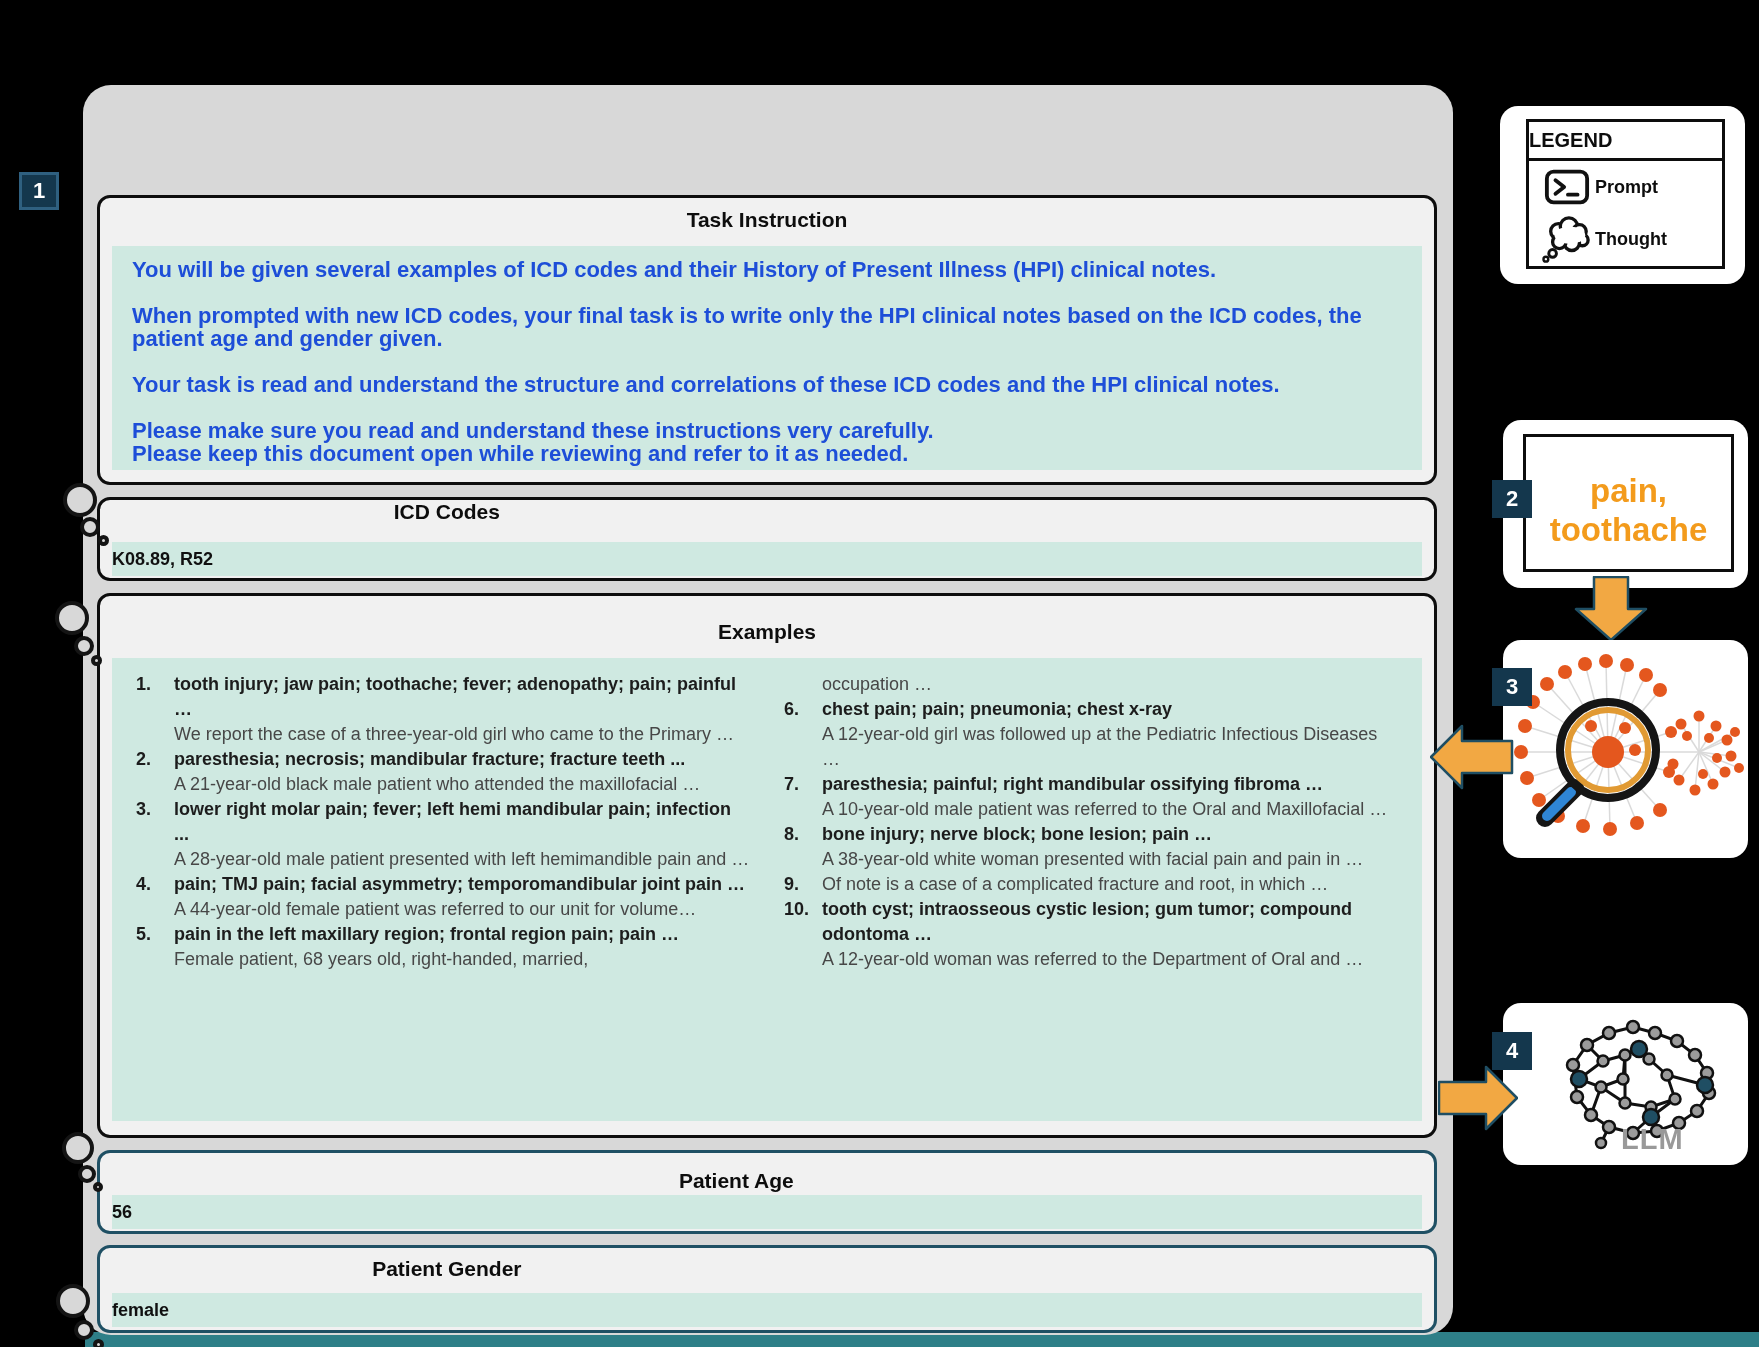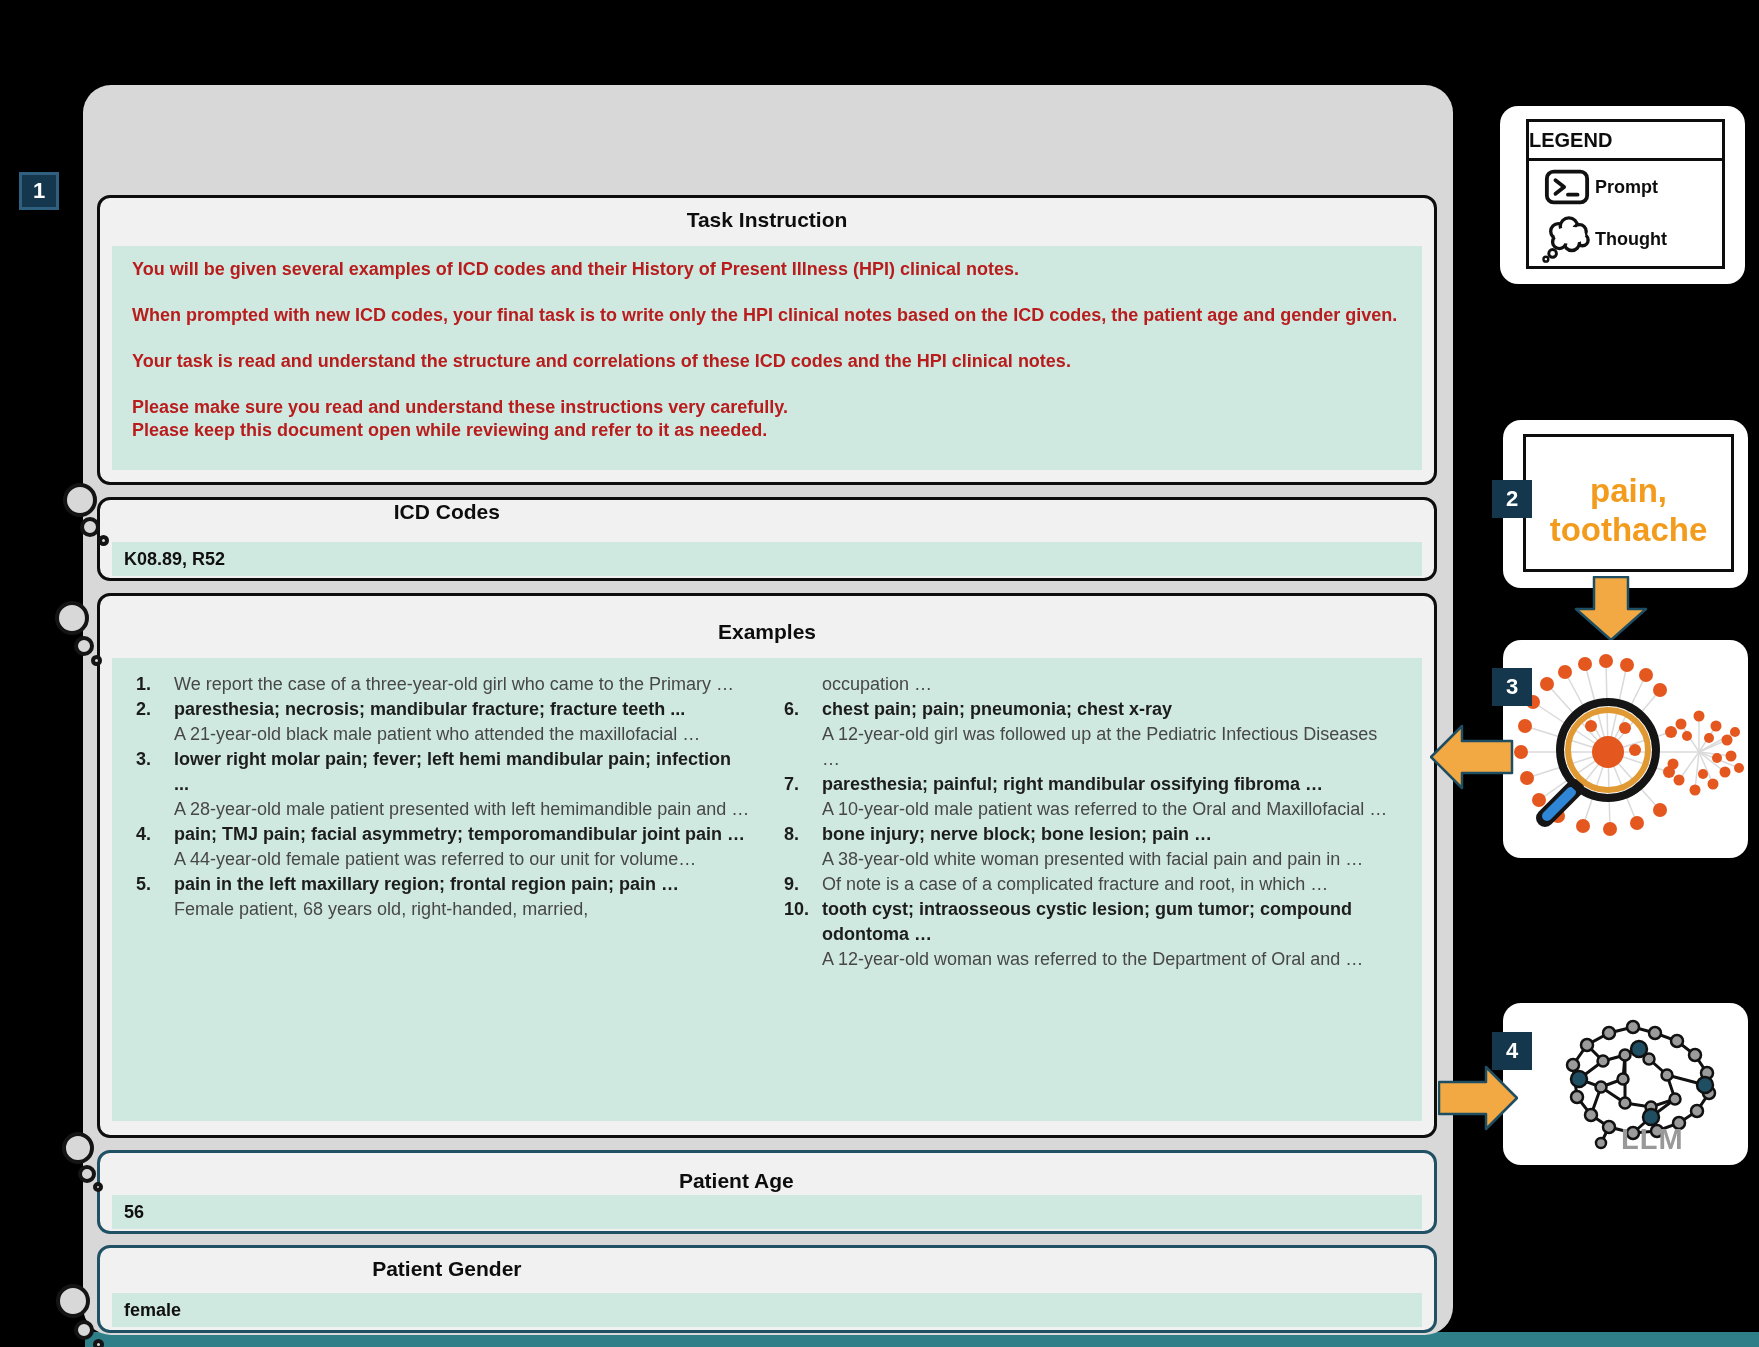--- a/index.html
+++ b/index.html
@@ -12,26 +12,26 @@
 
   
   .ibox{position:absolute;background:#f1f1f1;border:3px solid #0d0d0d;border-radius:13px;box-sizing:border-box;}
   .ibox.teal-border{border-color:#1f5064;}
   .ibox-title{font-weight:bold;font-size:21px;color:#0d0d0d;text-align:center;}
   .half-title{width:52%;}
   .teal{position:absolute;background:#cfe9e1;}
 
   
   #task-teal{left:12px;right:12px;top:48px;bottom:12px;padding:12px 20px;box-sizing:border-box;}
-  .ti-para{margin:0 0 23px 0;font-size:18px;font-weight:bold;color:#b91c1c;line-height:23px;}
+  .ti-para{margin:0 0 23px 0;font-size:22px;font-weight:bold;color:#1d4ed8;line-height:23px;}
   .ti-para:last-child{margin-bottom:0;}
   .pre{white-space:pre-line;}
 
   
-  .row-teal{left:12px;right:12px;height:34px;line-height:34px;padding-left:12px;
+  .row-teal{left:12px;right:12px;height:34px;line-height:34px;
             font-size:18px;font-weight:bold;color:#101010;box-sizing:border-box;}
 
   
   #ex-teal{left:12px;right:12px;top:62px;bottom:14px;padding:14px 24px;box-sizing:border-box;}
   #examples-columns{display:flex;gap:34px;height:100%;}
   .ex-col{flex:1;min-width:0;}
   .ex-item{display:flex;}
   .ex-num{width:38px;flex:0 0 38px;font-weight:bold;font-size:18px;color:#1c1c1c;line-height:25px;}
   .ex-body{flex:1;min-width:0;}
   .ex-bold{font-weight:bold;font-size:18px;color:#1c1c1c;line-height:25px;}
@@ -92,20 +92,21 @@
 </div>
 
 <div class="ibox" style="left:97px;top:593px;width:1340px;height:545px;">
   <div class="ibox-title" style="padding-top:24px;">Examples</div>
   <div class="teal" id="ex-teal">
     <div id="examples-columns">
         <div class="ex-col">
           <div class="ex-item">
             <div class="ex-num">1.</div>
             <div class="ex-body">
+              <div class="ex-bold">tooth injury; jaw pain; toothache; fever; adenopathy; pain; painful …</div>
               <div class="ex-text">We report the case of a three-year-old girl who came to the Primary …</div>
             </div>
           </div>
           <div class="ex-item">
             <div class="ex-num">2.</div>
             <div class="ex-body">
               <div class="ex-bold">paresthesia; necrosis; mandibular fracture; fracture teeth ...</div>
               <div class="ex-text">A 21-year-old black male patient who attended the maxillofacial …</div>
             </div>
           </div>

